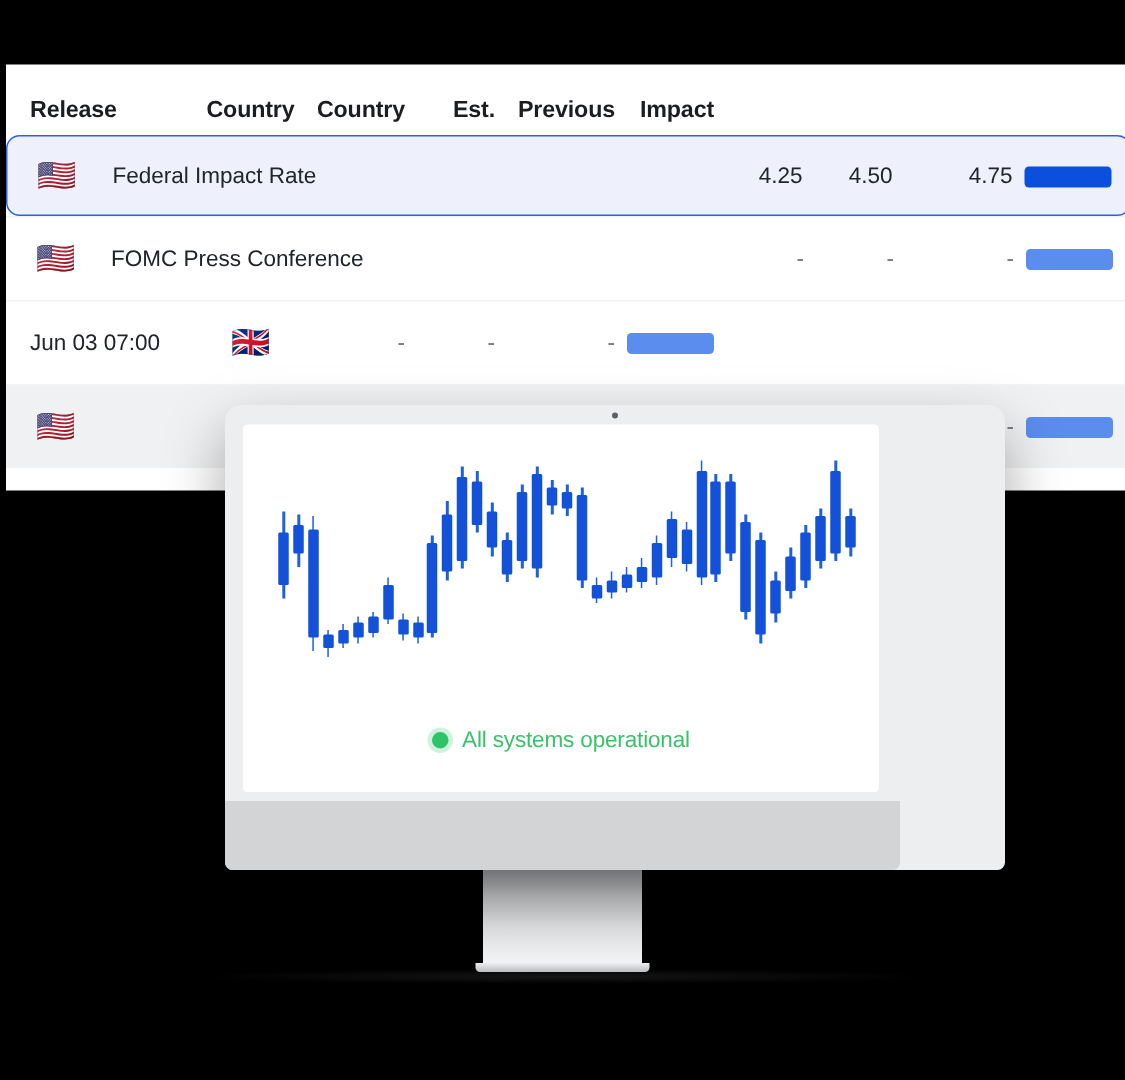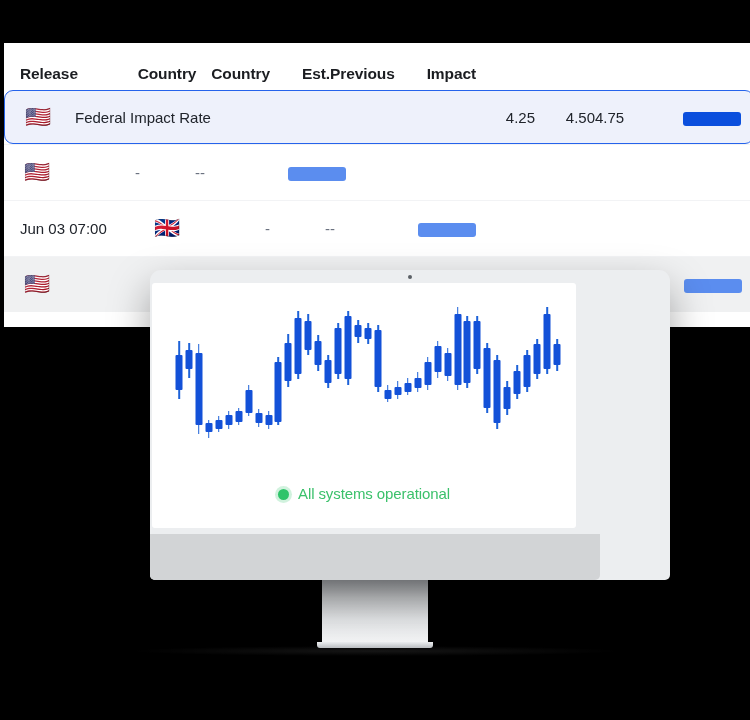--- a/index.html
+++ b/index.html
@@ -56,21 +56,21 @@
     height: 54px;
   }
   .cal-row.shaded { background: #f0f1f2; }
 
   
   .c-release { width: 130px; padding-left: 16px; box-sizing: border-box; }
   .c-country { width: 66px; text-align: center; }
   .c-event   { flex: 1 1 auto; padding-left: 4px; }
   .c-actual  { width: 70px; text-align: right; }
   .c-est     { width: 60px; text-align: right; }
-  .c-prev    { width: 80px; text-align: left; }
+  .c-prev    { width: 80px; text-align: right; }
   .c-impact  { width: 78px; text-align: right; padding-right: 12px; box-sizing: border-box; }
 
   .cal-head .c-impact { padding-right: 12px; }
 
   .flag {
     font-size: 21px;
     line-height: 1;
     font-family: "DejaVu Sans", sans-serif;
   }
 
@@ -95,21 +95,21 @@
     z-index: 5;
   }
   #monitor-body {
     width: 520px;
     height: 310px;
     background: #eceef0;
     border-radius: 11px 11px 5px 5px;
     box-shadow: 0 18px 40px rgba(0,0,0,0.35);
     position: relative;
     box-sizing: border-box;
-    padding: 13px 13px 0 2px;
+    padding: 13px 13px 0 12px;
   }
   #camera-dot {
     position: absolute;
     left: 50%;
     top: 5px;
     transform: translateX(-50%);
     width: 4px; height: 4px;
     border-radius: 50%;
     background: #5c6066;
   }
@@ -220,20 +220,21 @@
       <div class="cal-row selected">
         <div class="c-country"><span class="flag">🇺🇸</span></div>
         <div class="c-event">Federal Impact Rate</div>
         <div class="c-actual">4.25</div>
         <div class="c-est">4.50</div>
         <div class="c-prev">4.75</div>
         <div class="c-impact"><span class="impact-bar high"></span></div>
       </div>
       <div class="cal-row">
         <div class="c-country"><span class="flag">🇺🇸</span></div>
+        <div class="c-event">FOMC Press Conference</div>
         <div class="c-actual dash">-</div>
         <div class="c-est dash">-</div>
         <div class="c-prev dash">-</div>
         <div class="c-impact"><span class="impact-bar"></span></div>
       </div>
       <div class="cal-row">
         <div class="c-release">Jun 03 07:00</div>
         <div class="c-country"><span class="flag">🇬🇧</span></div>
         <div class="c-actual dash">-</div>
         <div class="c-est dash">-</div>

